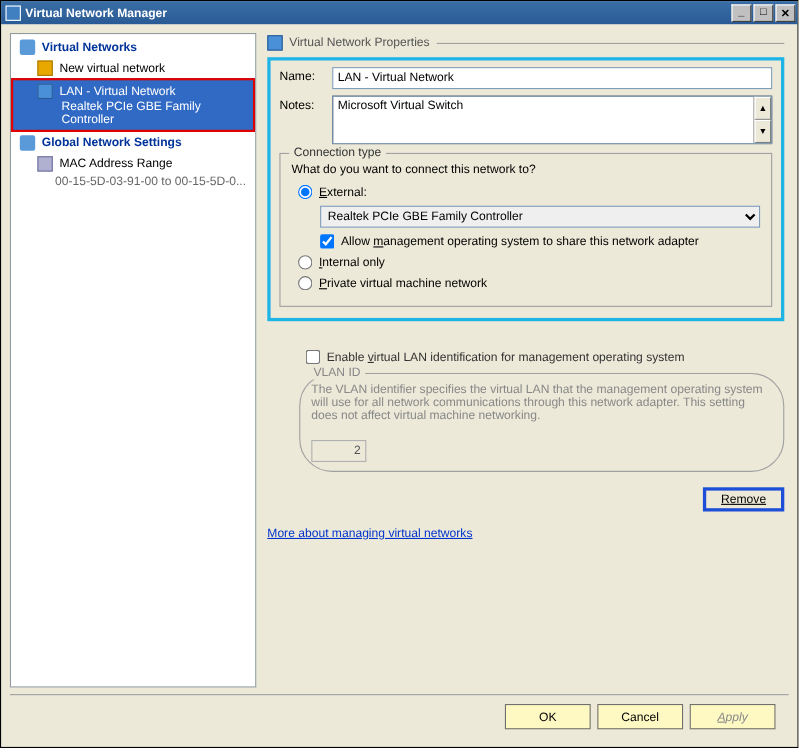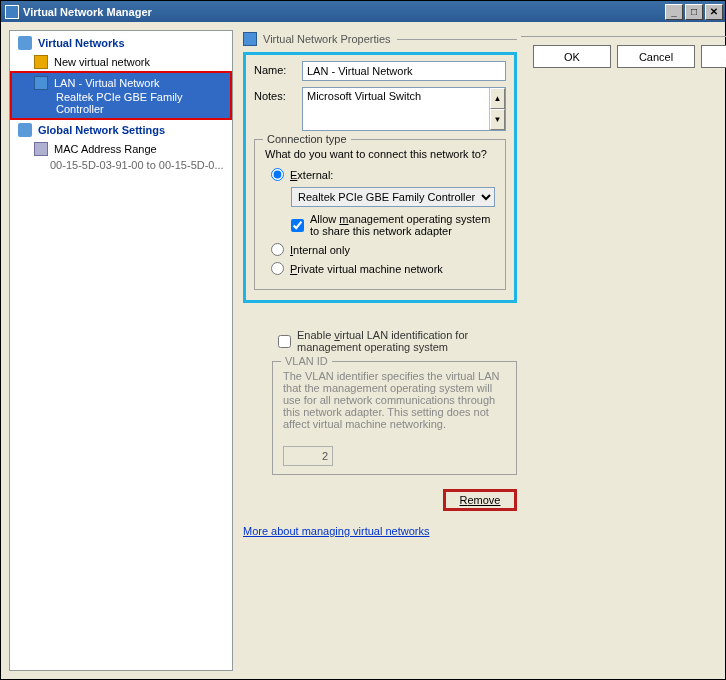--- a/index.html
+++ b/index.html
@@ -48,21 +48,21 @@
   justify-content: center;
   color: #000;
   font-size: 10px;
   font-weight: bold;
   cursor: pointer;
 }
 .body {
   flex: 1;
   padding: 8px;
   display: flex;
-  flex-direction: row;
+  flex-direction: column;
 }
 .main-row {
   flex: 1;
   display: flex;
   gap: 6px;
 }
 .sidebar {
   width: 224px;
   background: #fff;
   border: 1px solid #919b9c;
@@ -230,41 +230,42 @@
 }
 .check-indent { padding-left: 26px; }
 .underline { text-decoration: underline; }
 .disabled-box {
   margin-top: 10px;
   padding-left: 29px;
 }
 .disabled-box .check-row { color: #333; }
 .vlan-fieldset {
   color: #888;
+  border-radius: 30px;
 }
 .vlan-input {
   width: 50px;
   height: 20px;
   border: 1px solid #b0b0b0;
   background: #ece9d8;
   text-align: right;
   padding: 1px 4px;
   margin-top: 8px;
   font-family: inherit;
   font-size: 11px;
 }
 .remove-row {
   display: flex;
   justify-content: flex-end;
   margin-top: 14px;
 }
 .remove-btn {
   width: 74px;
   height: 22px;
-  border: 3px solid #b91c1c;
+  border: 3px solid #1d4ed8;
   background: #ece9d8;
   font-family: inherit;
   font-size: 11px;
   cursor: pointer;
 }
 .remove-btn span { text-decoration: underline; }
 .link {
   color: #0033cc;
   text-decoration: underline;
   margin-top: 14px;
@@ -277,21 +278,21 @@
   display: flex;
   justify-content: flex-end;
   align-items: center;
   gap: 6px;
   padding: 0 12px;
   margin-top: 6px;
 }
 .footer button {
   width: 78px;
   height: 23px;
-  background: #ffffff;
+  background: #fef9c3;
   border: 1px solid #707070;
   font-family: inherit;
   font-size: 11px;
   cursor: pointer;
 }
 .footer button.disabled {
   color: #888;
   cursor: default;
   font-style: italic;
 }

